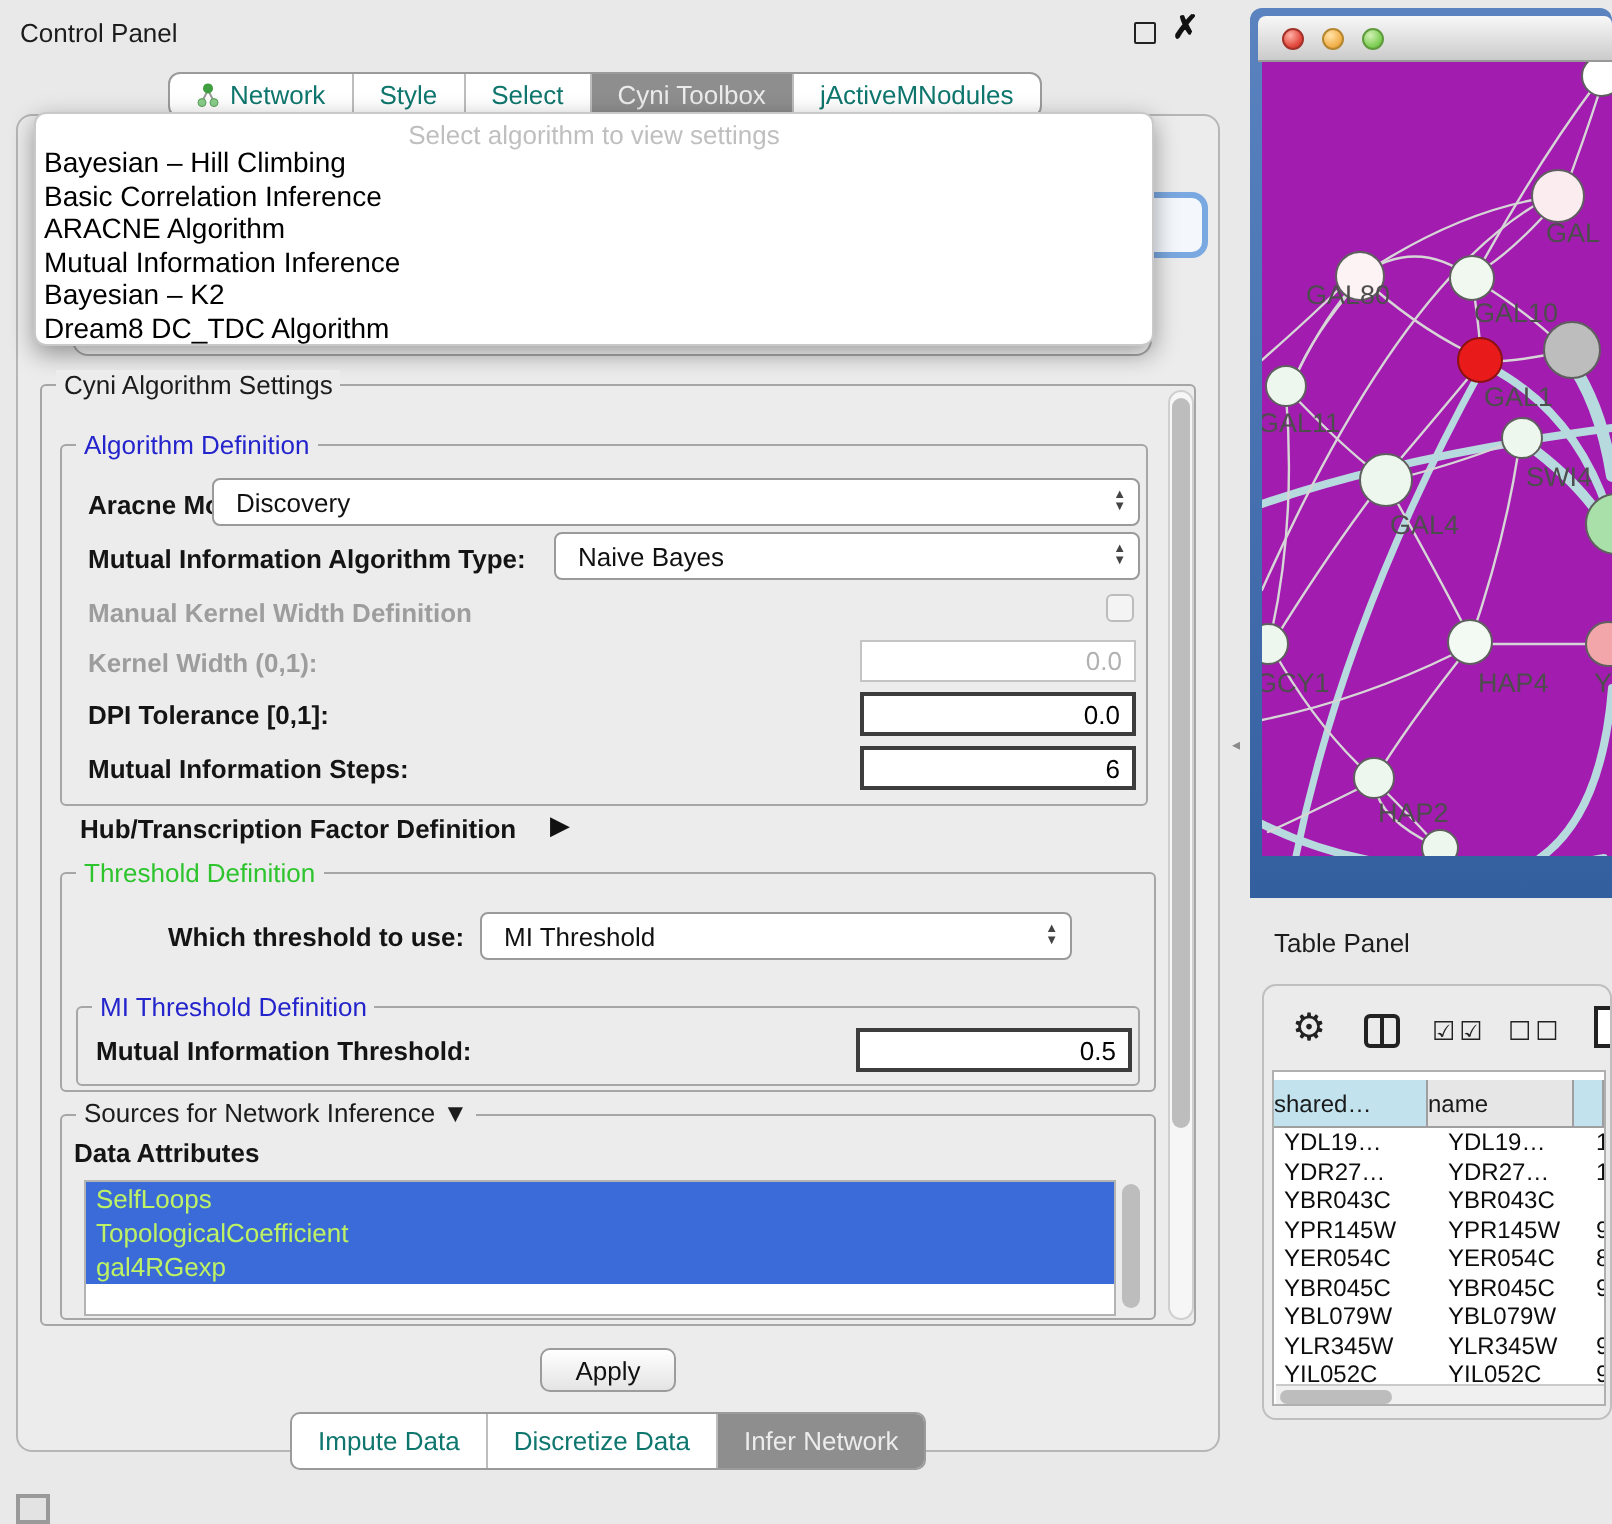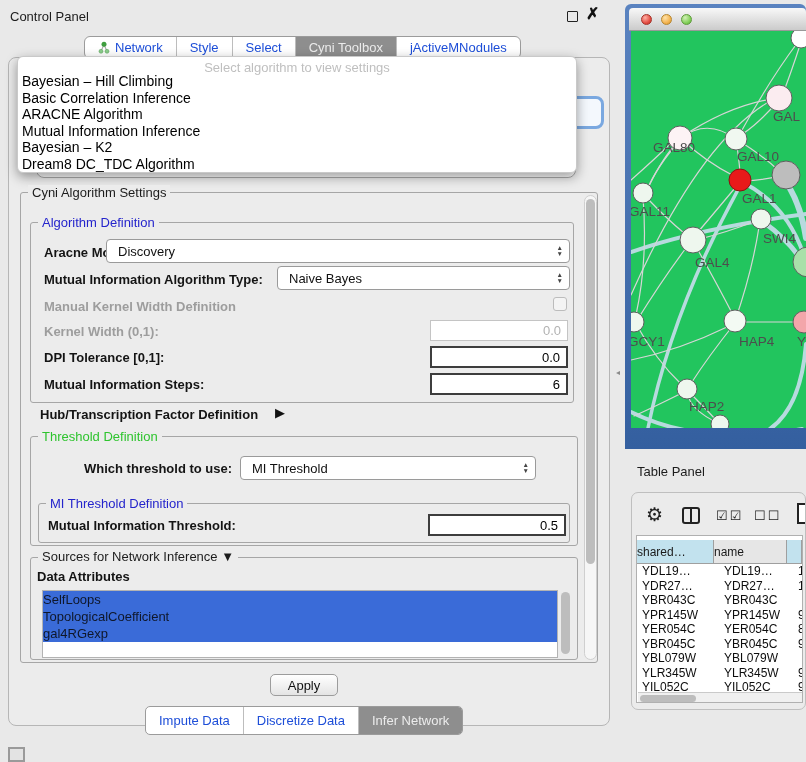--- a/index.html
+++ b/index.html
@@ -2,21 +2,21 @@
 <html><head>
 <meta charset="utf-8">
 <style>
   *{box-sizing:border-box;margin:0;padding:0}
   html,body{width:806px;height:762px;overflow:hidden}
   body{background:#e9e9e9;font-family:"Liberation Sans",sans-serif;position:relative;-webkit-font-smoothing:antialiased}
   .abs{position:absolute}
   .titletext{font-size:13px;color:#1c1c1c}
   
   .seg-group{display:flex;background:#fff;border:1px solid #9b9b9b;border-radius:6px;overflow:hidden;height:23px;font-size:13px;align-items:stretch}
-  .seg{display:flex;align-items:center;gap:5px;padding:0 13px;border-left:1px solid #bdbdbd;color:#1d4ed8;white-space:nowrap}
+  .seg{display:flex;align-items:center;gap:5px;padding:0 13px;border-left:1px solid #bdbdbd;color:#0f766e;white-space:nowrap}
   .seg:first-child{border-left:none}
   .seg.sel{background:#8e8e8e;color:#ececec}
   
   .panel{background:#ececec;border:1px solid #b6b6b6;border-radius:8px}
   .group{border:1px solid #a6a6a6;border-radius:3px}
   .gtitle{position:absolute;font-size:13px;background:#ececec;padding:0 4px;line-height:15px;color:#1c1c1c;white-space:nowrap}
   .gtitle.blue{color:#2424cc}
   .gtitle.green{color:#2ec42e}
   .lbl{font-size:13px;font-weight:bold;color:#141414;white-space:nowrap}
   .lbl.dis{color:#9d9d9d}
@@ -24,32 +24,32 @@
   .stepper{margin-left:auto;display:flex;flex-direction:column;justify-content:center;padding:0 6px;font-size:6.5px;line-height:6px;color:#444}
   .field{background:#fff;font-size:13px;display:flex;align-items:center;justify-content:flex-end;padding-right:6px;color:#000}
   .field.active{border:2px solid #3d3d3d}
   .field.dis{border:1px solid #c4c4c4;color:#b2b2b2}
   .checkbox{background:#f4f4f4;border:1px solid #bcbcbc;border-radius:3px}
   .popup{background:#fff;border:1px solid #c9c9c9;border-radius:6px;box-shadow:0 4px 12px rgba(0,0,0,.38)}
   .placeholder{color:#bfbfbf;font-size:13px;text-align:center}
   .popup-item{font-size:14px;line-height:16.6px;padding-left:4px;color:#000;white-space:nowrap}
   .popup-item.bold{font-weight:normal}
   .listbox{background:#fff;border:1px solid #b3b3b3;overflow:hidden}
-  .list-item{height:17px;line-height:17px;background:#3a6bd8;color:#0f172a;font-size:13px;white-space:nowrap}
+  .list-item{height:17px;line-height:17px;background:#3a6bd8;color:#bef264;font-size:13px;padding-left:5px;white-space:nowrap}
   .sb-track{background:#f6f6f6;border:1px solid #cfcfcf;border-radius:7px}
   .sb-thumb{background:#bdbdbd;border-radius:5px}
   .btn{background:linear-gradient(#ffffff,#e4e4e4);border:1px solid #9c9c9c;border-radius:5px;font-size:13px;color:#111;display:flex;align-items:center;justify-content:center}
   
   .win{background:linear-gradient(#5a83c0,#345f9f);border-radius:6px 6px 0 0}
   .win-titlebar{background:linear-gradient(#f8f8f8,#cbcbcb);border-bottom:1px solid #999;border-radius:4px 4px 0 0;display:flex;align-items:center;padding-left:12px;gap:9px}
   .tl{width:11px;height:11px;border-radius:50%}
   .tl.red{background:radial-gradient(circle at 35% 30%,#ffb0a5,#e2483d 65%,#b5352c);border:1px solid #a33129}
   .tl.yellow{background:radial-gradient(circle at 35% 30%,#ffe2a8,#f2b04a 65%,#cd8d2e);border:1px solid #b5862f}
   .tl.green{background:radial-gradient(circle at 35% 30%,#d2f0b6,#7fcf55 65%,#5ca73c);border:1px solid #5f9b3c}
-  .canvas{background:#22c55e}
+  .canvas{background:#a21caf}
   
   .tp-box{background:#ebebeb;border:1px solid #bfbfbf;border-radius:7px;overflow:hidden}
   .tp-white{background:#fff;border:1px solid #b0b0b0}
   .th-cell{position:absolute;height:24px;line-height:24px;font-size:12px;color:#1a1a1a;border-right:1px solid #9f9f9f;border-bottom:1px solid #9f9f9f;overflow:hidden;white-space:nowrap}
   .tr-row{position:absolute;left:0;width:100%;height:14.5px;line-height:14.5px;font-size:12px;color:#0d0d0d;white-space:nowrap}
   .tr-cell{position:absolute;overflow:hidden}
   .ticon{color:#222;line-height:1}
 </style>
 </head>
 <body>

